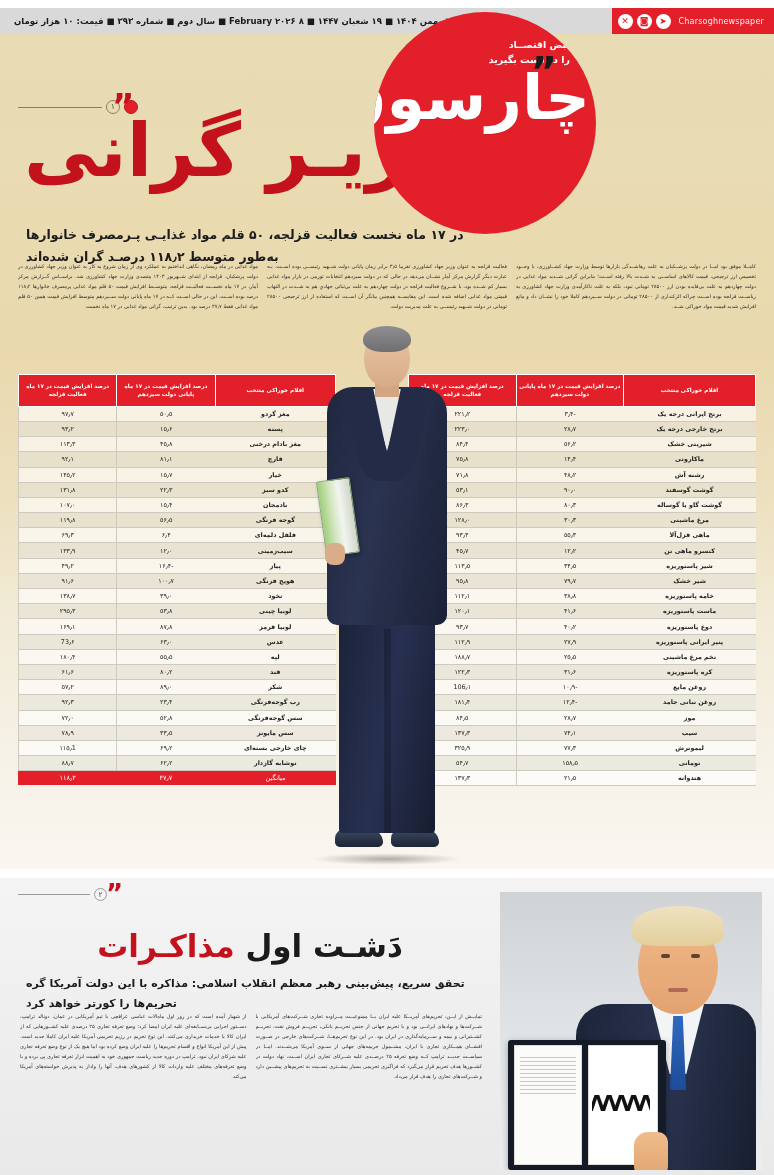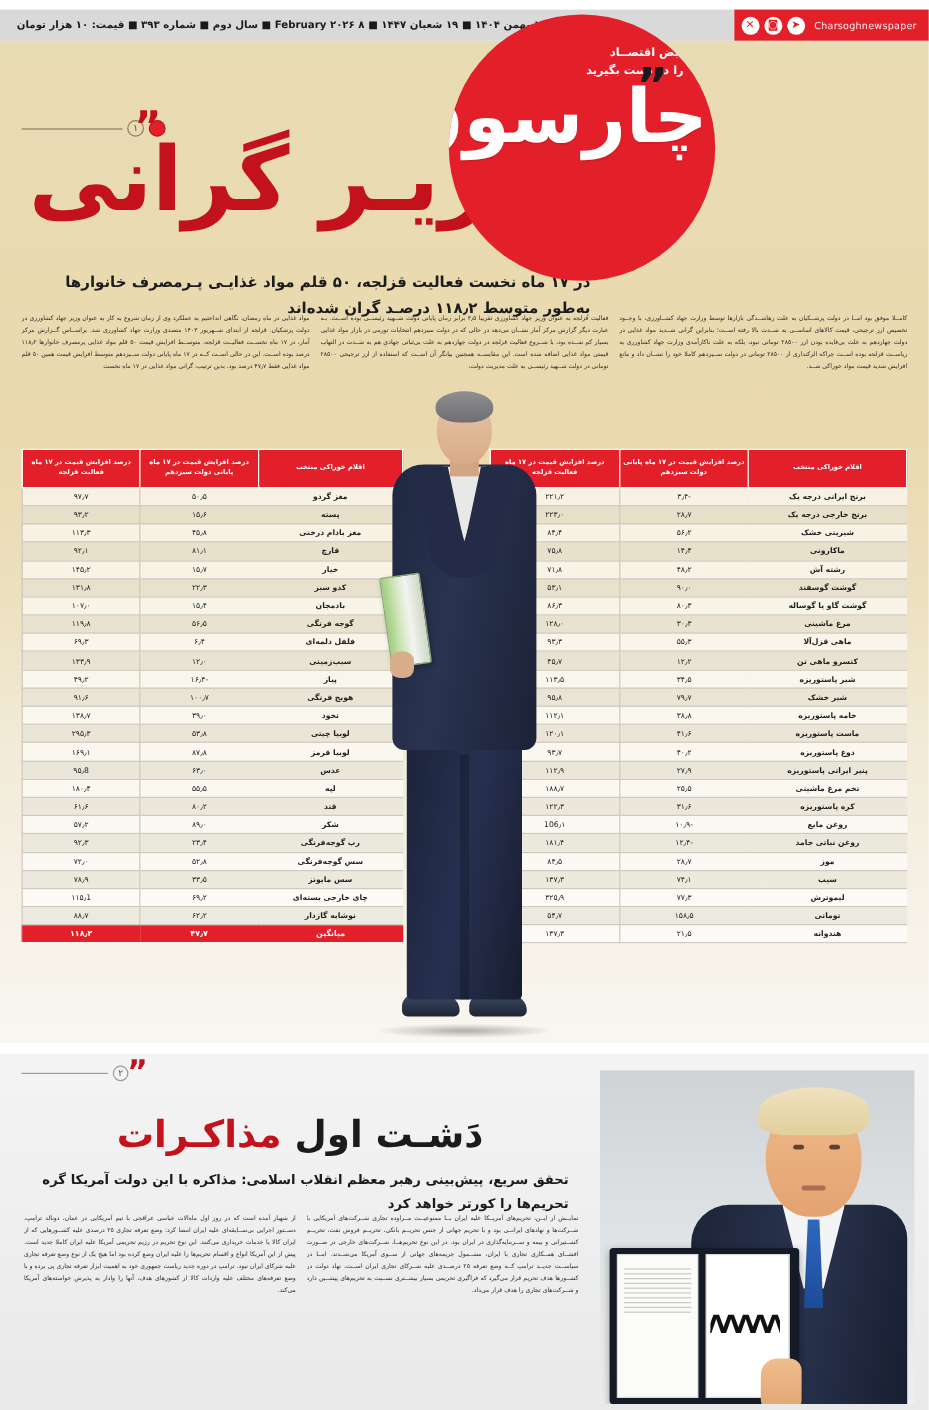--- a/index.html
+++ b/index.html
@@ -80,21 +80,21 @@
     position:absolute; top:62px; left:112px; color:#c4121c;
     font-size:34px; font-weight:bold; line-height:.6; letter-spacing:-2px; z-index:5;
   }
   .headline{
     position:absolute; top:74px; right:270px; left:24px;
     text-align:left; color:#c4121c; font-size:74px; font-weight:bold;
     line-height:1.15; letter-spacing:-1px; z-index:5; white-space:nowrap;
   }
   .subhead{
     position:absolute; top:190px; right:282px; left:26px;
-    text-align:right; color:#1c1c1c; font-size:12.5px; font-weight:bold;
+    text-align:left; color:#1c1c1c; font-size:12.5px; font-weight:bold;
     line-height:1.75; z-index:5;
   }
 
   
   .lede-cols{
     position:absolute; top:228px; right:18px; left:18px; height:106px;
     display:flex; flex-direction:row; gap:9px; z-index:4;
   }
   .lede-col{
     flex:1 1 0; font-size:5.1px; line-height:1.95; color:#2b2b2b;
@@ -113,21 +113,21 @@
   }
   table.pt td{
     font-size:6.4px; color:#1f1f1f; text-align:center; padding:3.1px 2px;
     border-bottom:1px solid #cfcac0; border-left:1px solid #cfcac0;
   }
   table.pt td:first-child{ border-left:none; }
   table.pt tbody tr:nth-child(odd) td{ background:rgba(255,255,255,.62); }
   table.pt tbody tr:nth-child(even) td{ background:rgba(228,225,216,.55); }
   table.pt td.nm{ text-align:center; font-weight:bold; }
   table.pt tr.avg td{
-    background:#e3202a !important; color:#fff; font-weight:bold; font-size:6.6px;
+    background:#e3202a !important; color:#fff; font-weight:normal; font-size:6.6px;
     border-bottom:none; border-left:1px solid #e3202a;
   }
   .tbl-right table.pt th:nth-child(1),
   .tbl-left  table.pt th:nth-child(1){ width:38%; }
 
   
   .minister{
     position:absolute; bottom:0; left:50%; transform:translateX(-50%);
     width:168px; height:540px; z-index:5; pointer-events:none;
   }
@@ -216,21 +216,21 @@
   .b-kicker{
     position:absolute; top:24px; right:296px; left:22px; text-align:center;
     font-size:12.5px; color:#1b1b1b; font-weight:normal; line-height:1.6;
   }
   .b-headline{
     position:absolute; top:48px; right:296px; left:22px; text-align:center;
     font-size:31px; font-weight:bold; line-height:1.3; color:#1b1b1b;
   }
   .b-headline .accent{ color:#c4121c; }
   .b-sub{
-    position:absolute; top:96px; right:300px; left:26px; text-align:right;
+    position:absolute; top:96px; right:300px; left:26px; text-align:left;
     font-size:11px; font-weight:bold; color:#1b1b1b; line-height:1.8;
   }
   .b-cols{
     position:absolute; top:134px; right:292px; left:20px; height:160px;
     display:flex; flex-direction:row; gap:9px;
   }
   .b-col{ flex:1 1 0; font-size:5.1px; line-height:1.95; color:#2b2b2b; text-align:justify; overflow:hidden;}
 
   
   .trump{
@@ -540,21 +540,21 @@
             <td>۲۹۵٫۳</td>
           </tr>
           <tr>
             <td class="nm">لوبیا قرمز</td>
             <td>۸۷٫۸</td>
             <td>۱۶۹٫۱</td>
           </tr>
           <tr>
             <td class="nm">عدس</td>
             <td>۶۳٫۰</td>
-            <td>۹۵٫8</td>
+            <td>73٫۶</td>
           </tr>
           <tr>
             <td class="nm">لپه</td>
             <td>۵۵٫۵</td>
             <td>۱۸۰٫۴</td>
           </tr>
           <tr>
             <td class="nm">قند</td>
             <td>۸۰٫۲</td>
             <td>۶۱٫۶</td>

